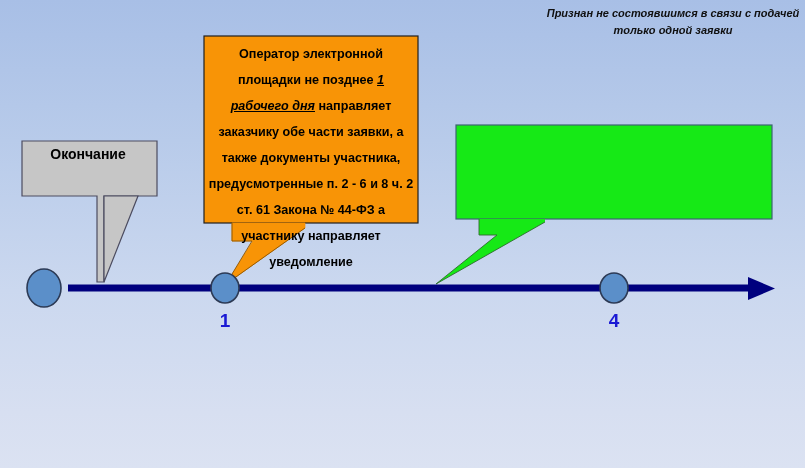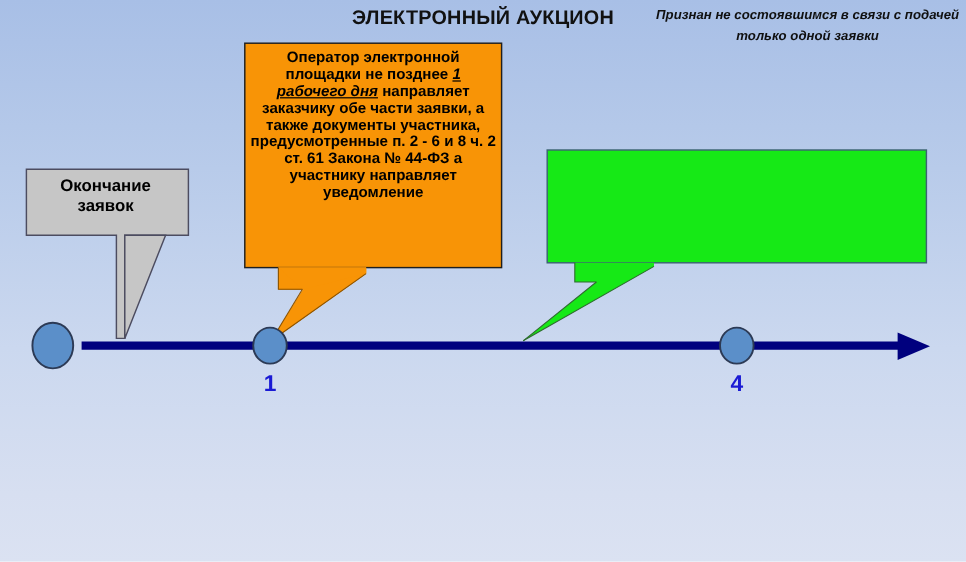--- a/index.html
+++ b/index.html
@@ -66,21 +66,21 @@
     top: 146px;
     width: 128px;
     font-size: 14px;
     line-height: 17px;
   }
   #orange-text {
     left: 208px;
     top: 41px;
     width: 206px;
     font-size: 12.6px;
-    line-height: 14px;
+    line-height: 26px;
   }
   #green-text {
     left: 460px;
     top: 131px;
     width: 308px;
     font-size: 12.6px;
     line-height: 17.6px;
   }
   .emph {
     font-style: italic;
@@ -133,27 +133,25 @@
       <path d="M748,277 L775,288.5 L748,300 Z" fill="#00007e"></path>
     </g>
 
     <g>
       <ellipse cx="44" cy="288" rx="17" ry="19" fill="#5b8fc9" stroke="#2c3a55" stroke-width="1.6"></ellipse>
       <ellipse cx="225" cy="288" rx="14" ry="15" fill="#5b8fc9" stroke="#2c3a55" stroke-width="1.6"></ellipse>
       <ellipse cx="614" cy="288" rx="14" ry="15" fill="#5b8fc9" stroke="#2c3a55" stroke-width="1.6"></ellipse>
     </g>
   </svg>
 
-  <div id="main-title">ЭЛЕКТРОННЫЙ АУКЦИОН</div>
 
   <div id="note-title">Признан не состоявшимся в связи с подачей только одной заявки</div>
 
   <div class="callout-text" id="gray-text">
     <div>Окончание</div>
-    <div>заявок</div>
   </div>
 
   <div class="callout-text" id="orange-text">
     <span>Оператор электронной площадки не позднее </span><span class="emph">1 рабочего дня</span><span> направляет заказчику обе части заявки, а также документы участника, предусмотренные п. 2 - 6 и 8 ч. 2 ст. 61 Закона № 44-ФЗ а участнику направляет уведомление</span>
   </div>
 
 
   <div class="tick-label" id="tick-label-1">1</div>
   <div class="tick-label" id="tick-label-4">4</div>
 

